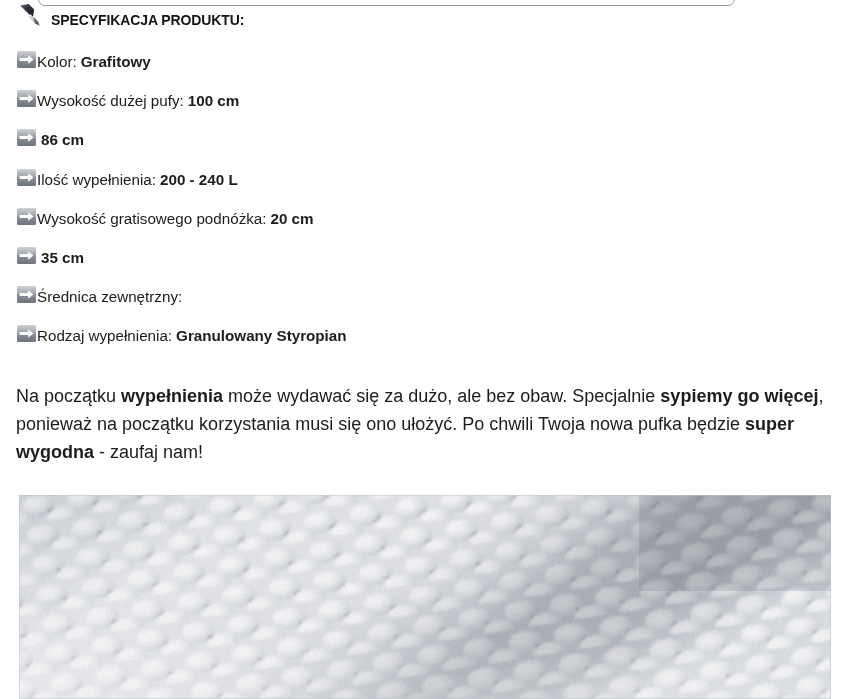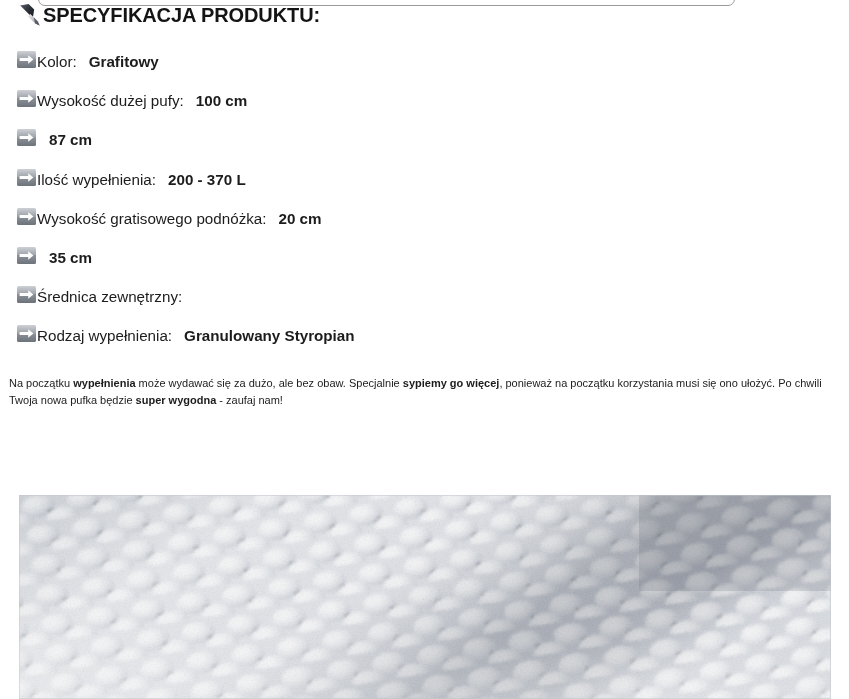--- a/index.html
+++ b/index.html
@@ -35,23 +35,23 @@
     background: #ffffff;
     box-sizing: border-box;
   }
 
   
   .spec-heading {
     position: absolute;
     left: 17px;
     top: 2px;
     display: flex;
-    align-items: center;
-    gap: 0;
-    font-size: 20px;
+    align-items: flex-end;
+    gap: 8px;
+    font-size: 14px;
     font-weight: bold;
     letter-spacing: -0.1px;
     color: #141414;
     white-space: nowrap;
   }
 
   .pen-icon {
     width: 26px;
     height: 26px;
     flex: 0 0 26px;
@@ -79,29 +79,29 @@
 
   .arrow-icon {
     width: 19px;
     height: 17px;
     flex: 0 0 19px;
     display: block;
     margin-right: 1px;
   }
 
   .spec-label { font-weight: normal; }
-  .spec-value { font-weight: bold; margin-left: 12px; }
+  .spec-value { font-weight: bold; margin-left: 4px; }
 
   
   .para {
     position: absolute;
-    left: 9px;
+    left: 16px;
     width: 816px;
-    font-size: 11px;
-    line-height: 17px;
+    font-size: 18px;
+    line-height: 28px;
     color: #1c1c1c;
   }
   .para b { font-weight: bold; }
 
   .para-1 { top: 364px; }
   .para-2 { top: 440px; }
 
   
   .fabric-photo {
     position: absolute;
@@ -193,40 +193,40 @@
             <stop offset="0" stop-color="#cdd1d6"></stop>
                 <stop offset="0.5" stop-color="#9ba0a7"></stop>
             <stop offset="0.5" stop-color="#8c9199"></stop>
                 <stop offset="1" stop-color="#6d737b"></stop>
           </linearGradient>
             </defs>
           <rect x="0" y="0" width="19" height="17" rx="1.5" fill="url(#ag2)"></rect>
           <path d="M2.6 7.0 L11.2 7.0 L11.2 4.2 L16.4 8.5 L11.2 12.8 L11.2 10.0 L2.6 10.0 Z" fill="#fdfdfd"></path>
         </svg>
       </span>
-      <span class="spec-value">87 cm</span>
+      <span class="spec-value">86 cm</span>
     </div>
 
     <div class="spec-row">
       <span>
         <svg class="arrow-icon" viewBox="0 0 19 17" xmlns="http://www.w3.org/2000/svg" aria-hidden="true">
           <defs>
               <linearGradient id="ag3" x1="0" y1="0" x2="0" y2="1">
             <stop offset="0" stop-color="#cdd1d6"></stop>
                 <stop offset="0.5" stop-color="#9ba0a7"></stop>
             <stop offset="0.5" stop-color="#8c9199"></stop>
                 <stop offset="1" stop-color="#6d737b"></stop>
           </linearGradient>
             </defs>
           <rect x="0" y="0" width="19" height="17" rx="1.5" fill="url(#ag3)"></rect>
           <path d="M2.6 7.0 L11.2 7.0 L11.2 4.2 L16.4 8.5 L11.2 12.8 L11.2 10.0 L2.6 10.0 Z" fill="#fdfdfd"></path>
         </svg>
       </span>
       <span class="spec-label">Ilość wypełnienia:</span>
-      <span class="spec-value">200 - 370 L</span>
+      <span class="spec-value">200 - 240 L</span>
     </div>
 
     <div class="spec-row">
       <span>
         <svg class="arrow-icon" viewBox="0 0 19 17" xmlns="http://www.w3.org/2000/svg" aria-hidden="true">
           <defs>
               <linearGradient id="ag4" x1="0" y1="0" x2="0" y2="1">
             <stop offset="0" stop-color="#cdd1d6"></stop>
                 <stop offset="0.5" stop-color="#9ba0a7"></stop>
             <stop offset="0.5" stop-color="#8c9199"></stop>

